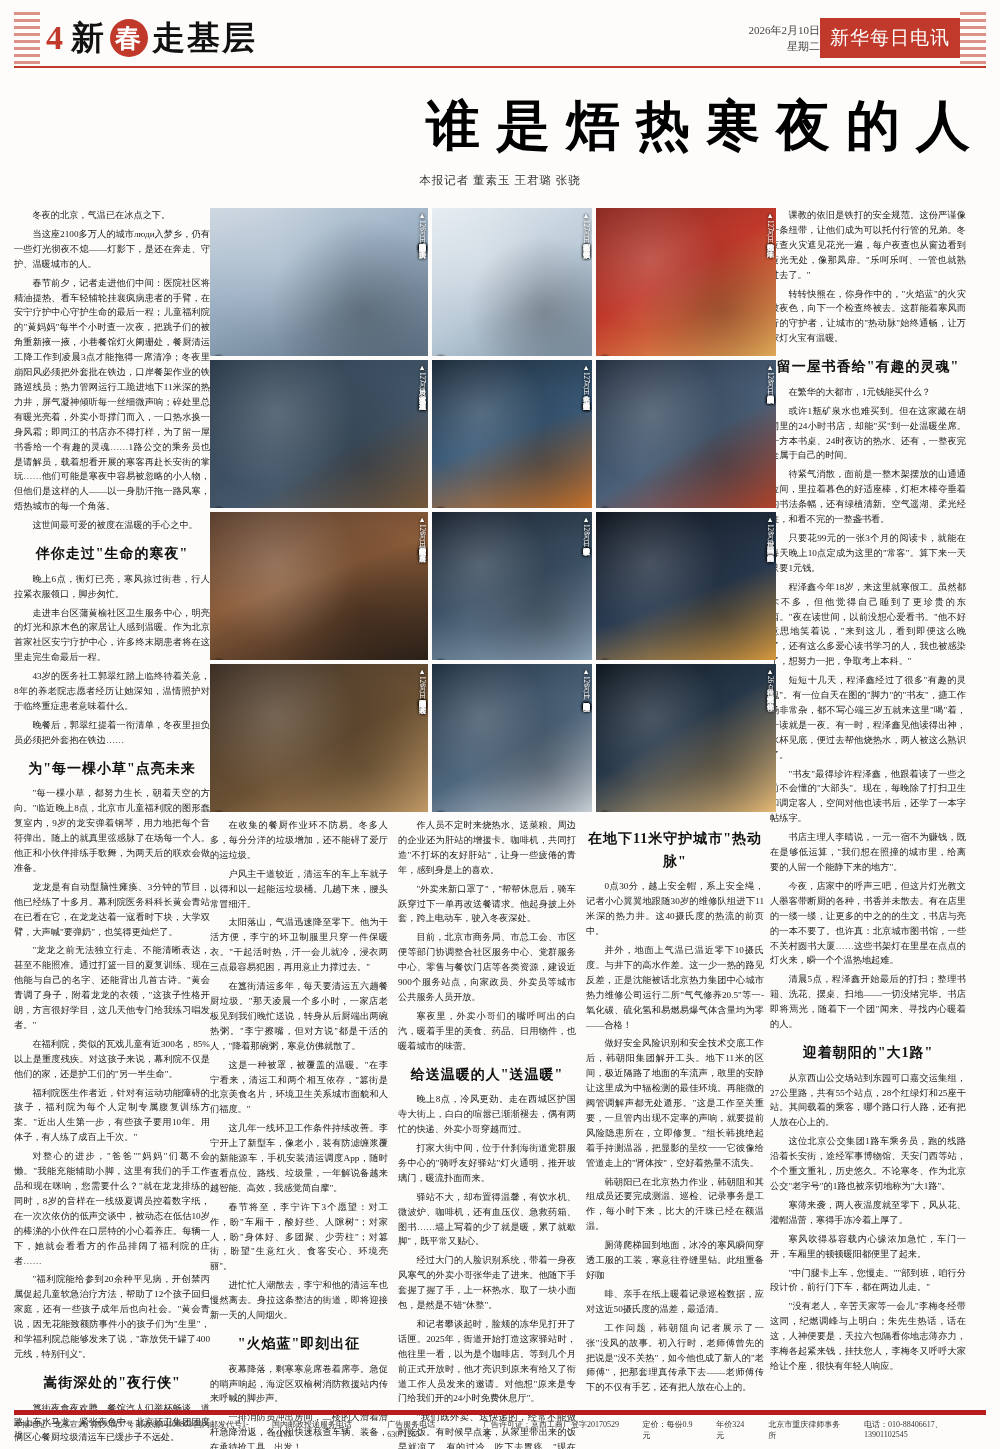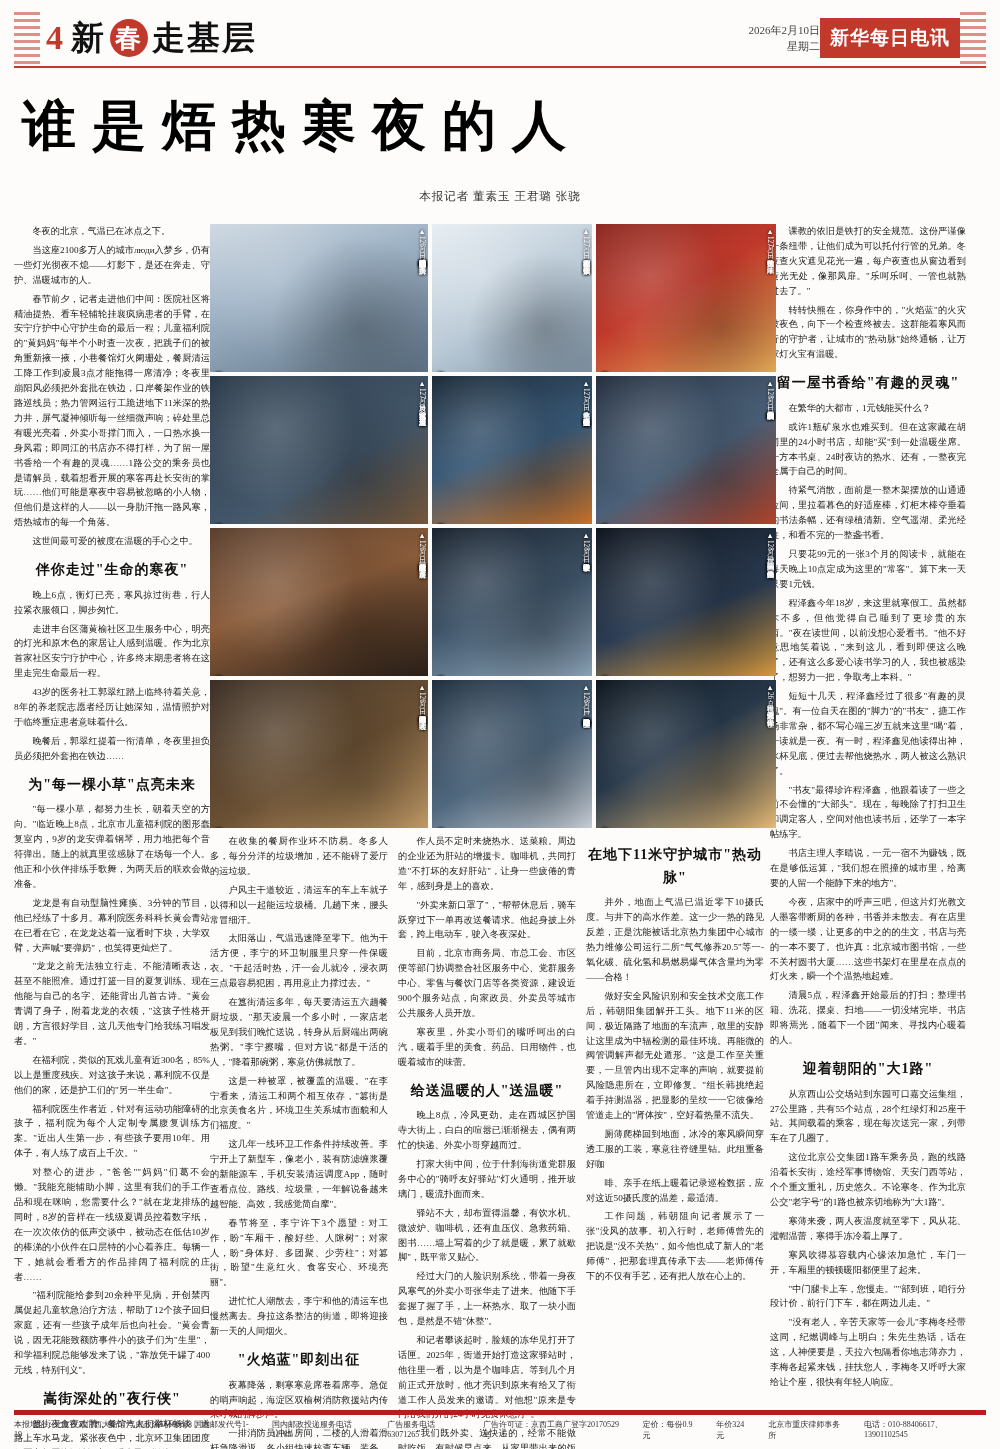--- a/index.html
+++ b/index.html
@@ -29,28 +29,28 @@
     display:flex;align-items:center;gap:4px;
   }
   .mast-title .red-circle{
     display:inline-flex;align-items:center;justify-content:center;
     width:38px;height:38px;border-radius:50%;background:#c0392b;color:#fff;
     font-size:26px;font-weight:bold;
   }
   .mast-right{margin-left:auto;display:flex;align-items:center;}
   .mast-date{font-size:11px;color:#444;line-height:1.5;text-align:right;}
   .paper-logo{
-    background:#c0392b;color:#fff;font-size:19px;font-weight:bold;
+    background:#c0392b;color:#fff;font-size:19px;font-weight:normal;
     padding:7px 10px;letter-spacing:1px;white-space:nowrap;
   }
 
   
   .headline{
-    text-align:left;font-size:54px;font-weight:bold;letter-spacing:16px;
-    margin:22px 0 26px 8px;color:#000;
+    text-align:right;font-size:54px;font-weight:bold;letter-spacing:16px;
+    margin:22px 0 10px 8px;color:#000;
   }
   .byline{text-align:center;font-size:11.5px;color:#333;margin-bottom:20px;letter-spacing:1px;}
 
   
   .content{display:flex;gap:0;height:1210px;margin-top:16px;}
   .col{font-size:9.2px;line-height:1.62;text-align:justify;}
   .col.left{width:196px;}
   .col.mid{width:560px;}
   .col.right{width:196px;}
   .col p{margin:0 0 4px;text-indent:2em;}
@@ -238,22 +238,24 @@
           <p>晚上8点，冷风更劲。走在西城区护国寺大街上，白白的喧嚣已渐渐褪去，偶有两忙的快递、外卖小哥穿越而过。</p>
           <p>打家大街中间，位于什刹海街道党群服务中心的"骑呼友好驿站"灯火通明，推开玻璃门，暖流扑面而来。</p>
           <p>驿站不大，却布置得温馨，有饮水机、微波炉、咖啡机，还有血压仪、急救药箱、图书……墙上写着的少了就是暖，累了就歇脚"，既平常又贴心。</p>
           <p>经过大门的人脸识别系统，带着一身夜风寒气的外卖小哥张华走了进来。他随下手套握了握了手，上一杯热水、取了一块小面包，是然是不错"休整"。</p>
           <p>和记者攀谈起时，脸颊的冻华见打开了话匣。2025年，衙道开始打造这家驿站时，他往里一看，以为是个咖啡店。等到几个月前正式开放时，他才亮识到原来有给又了衔道工作人员发来的邀请。对他想"原来是专门给我们开的24小时免费休息厅"。</p>
           <p>"我们既外卖、送快递的，经常不能做时吃饭。有时候早点来，从家里带出来的饭早就凉了，有的过冷，吃下去胃疼。"现在每次送完一家，他要顺路进驿站，热热饭菜、喝口热水，冻华是张不上忙说。</p>
 
         </div>
         <div class="mcol">
           <div class="sub">在地下11米守护城市"热动脉"</div>
+          <p>0点30分，越上安全帽，系上安全绳，记者小心翼翼地跟随30岁的维修队组进下11米深的热力井。这40摄氏度的热流的前页中。</p>
           <p>并外，地面上气温已温近零下10摄氏度。与井下的高水作差。这一少一热的路见反差，正是沈能被话北京热力集团中心城市热力维修公司运行二所"气气修养20.5"等一-氧化碳、硫化氢和易燃易爆气体含量均为零——合格！</p>
           <p>做好安全风险识别和安全技术交底工作后，韩朝阳集团解开工头。地下11米的区间，极近隔路了地面的车流声，敢里的安静让这里成为中辐检测的最佳环境。再能微的阀管调解声都无处遁形。"这是工作至关重要，一旦管内出现不定率的声响，就要提前风险隐患所在，立即修复。"组长韩挑绝起着手持测温器，把显影的呈纹一一它彼像给管道走上的"肾体按"，空好着热量不流失。</p>
+          <p>韩朝阳已在北京热力作业，韩朝阻和其组成员还要完成测温、巡检、记录事务是工作，每小时下来，比大的汗珠已经在额温温。</p>
           <p>厕薄爬梯回到地面，冰冷的寒风瞬间穿透工服的工装，寒意往脊缝里钻。此组重备好咖</p>
           <p>啡、亲手在纸上暖着记录巡检数据，应对这近50摄氏度的温差，最适清。</p>
           <p>工作问题，韩朝阻向记者展示了一张"没风的故事。初入行时，老师傅曾先的把说是"没不关热"，如今他也成了新人的"老师傅"，把那套理真传承下去——老师傅传下的不仅有手艺，还有把人放在心上的。</p>
         </div>
       </div>
     </div>
 
     <div class="col right">
       <p>课教的依旧是铁打的安全规范。这份严谨像一条纽带，让他们成为可以托付行管的兄弟。冬夜查火灾遮见花光一遍，每户夜查也从窗边看到黄光无处，像那凤扉。"乐呵乐呵、一管也就熟过去了。"</p>
       <p>转转快熊在，你身作中的，"火焰蓝"的火灾被夜色，向下一个检查终被去。这群能着寒风而行的守护者，让城市的"热动脉"始终通畅，让万家灯火宝有温暖。</p>
@@ -265,21 +267,21 @@
       <p>只要花99元的一张3个月的阅读卡，就能在每天晚上10点定成为这里的"常客"。算下来一天只要1元钱。</p>
       <p>程泽鑫今年18岁，来这里就寒假工。虽然都木不多，但他觉得自己睡到了更珍贵的东西。"夜在读世间，以前没想心爱看书。"他不好意思地笑着说，"来到这儿，看到即便这么晚了，还有这么多爱心读书学习的人，我也被感染了，想努力一把，争取考上本科。"</p>
       <p>短短十几天，程泽鑫经过了很多"有趣的灵魂"。有一位自天在图的"脚力"的"书友"，搪工作场非常杂，都不写心端三岁五就来这里"喝"着，一读就是一夜。有一时，程泽鑫见他读得出神，水杯见底，便过去帮他烧热水，两人被这么熟识了。</p>
       <p>"书友"最得珍许程泽鑫，他跟着读了一些之前不会懂的"大部头"。现在，每晚除了打扫卫生和调定客人，空间对他也读书后，还学了一本字帖练字。</p>
       <p>书店主理人李晴说，一元一宿不为赚钱，既在是够低运算，"我们想在照撞的城市里，给离要的人留一个能静下来的地方"。</p>
       <p>今夜，店家中的呼声三吧，但这片灯光教文人墨客带断厨的各种，书香并未散去。有在店里的一缕一缕，让更多的中之的的生文，书店与亮的一本不要了。也许真：北京城市图书馆，一些不关村圆书大厦……这些书架灯在里星在点点的灯火来，瞬一个个温热地起难。</p>
       <p>清晨5点，程泽鑫开始最后的打扫；整理书籍、洗花、摆桌、扫地——一切没绪完毕。书店即将焉光，随着下一个团"闻来、寻找内心暖着的人。</p>
       <p></p>
 
       <div class="sub">迎着朝阳的"大1路"</div>
-      <p>从京西山公交场站到东园可口嘉交运集组，27公里路，共有55个站点，28个红绿灯和25座干站。其间载着的乘客，现在每次送完一家，列带车在了几圈了。</p>
+      <p>从京西山公交场站到东园可口嘉交运集组，27公里路，共有55个站点，28个红绿灯和25座干站。其间载着的乘客，哪个路口行人路，还有把人放在心上的。</p>
       <p>这位北京公交集团1路车乘务员，跑的线路沿着长安街，途经军事博物馆、天安门西等站，个个重文重礼，历史悠久。不论寒冬、作为北京公交"老字号"的1路也被亲切地称为"大1路"。</p>
       <p>寒薄来袭，两人夜温度就至零下，风从花、灌帽温蕾，寒得手冻冷着上厚了。</p>
       <p>寒风吹得慕容载内心缘浓加急忙，车门一开，车厢里的顿顿暖阳都便里了起来。</p>
       <p>"中门腿卡上车，您慢走。""部到班，咱行分段计价，前行门下车，都在两边儿走。"</p>
       <p>"没有老人，辛苦天家等一会儿"李梅冬经带这同，纪燃调峰与上明白；朱先生热话，话在这，人神便要是，天拉六包隔看你地志薄亦力，李梅各起紧来钱，挂扶您人，李梅冬又呼呼大家给让个座，很快有年轻人响应。</p>
 
     </div>
   </div>
 
   <div class="footer">

